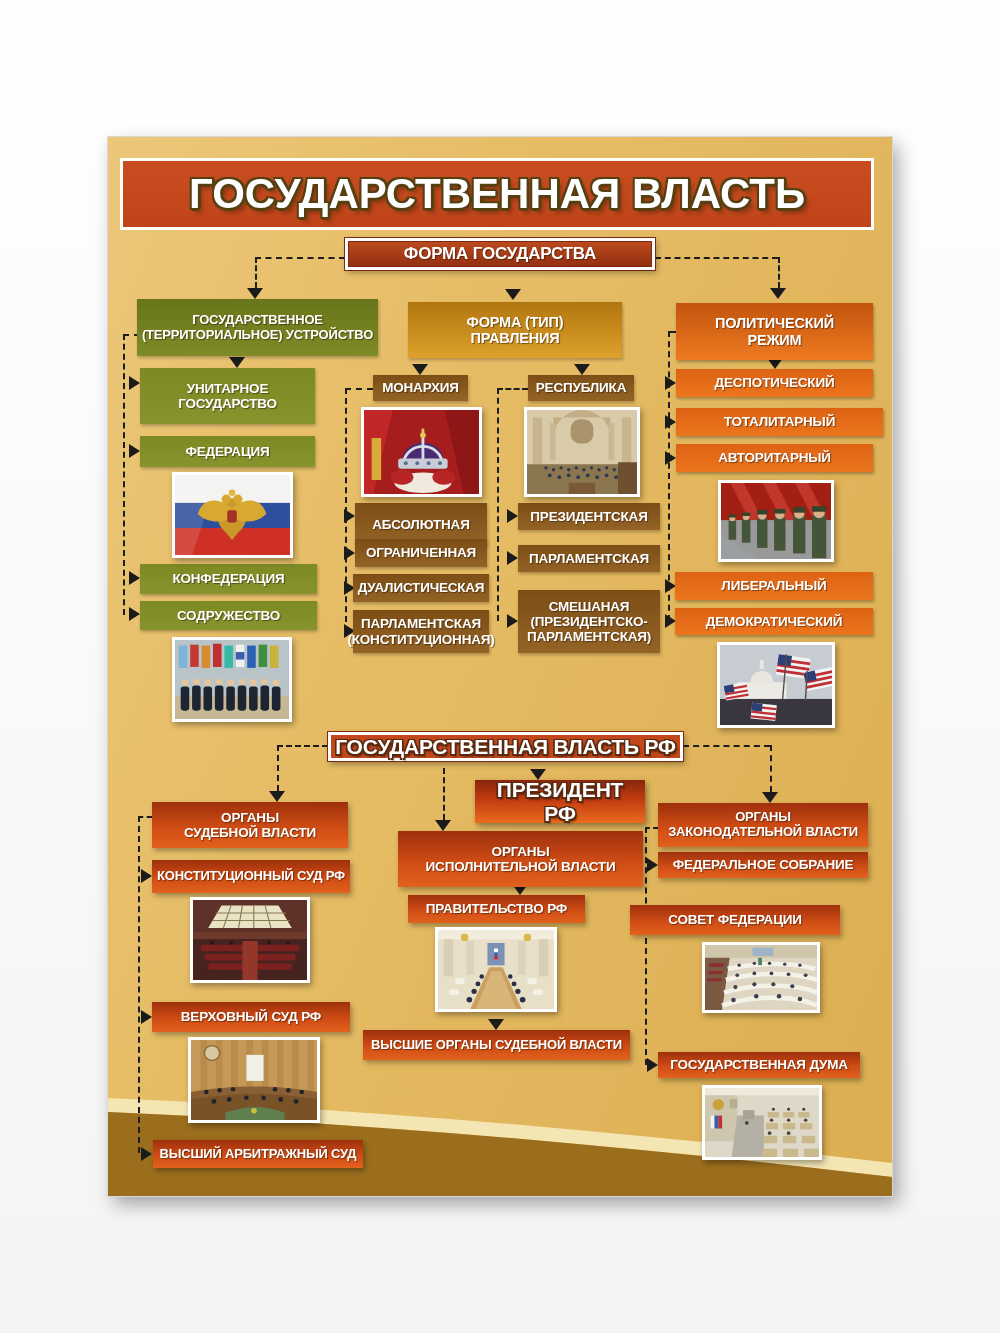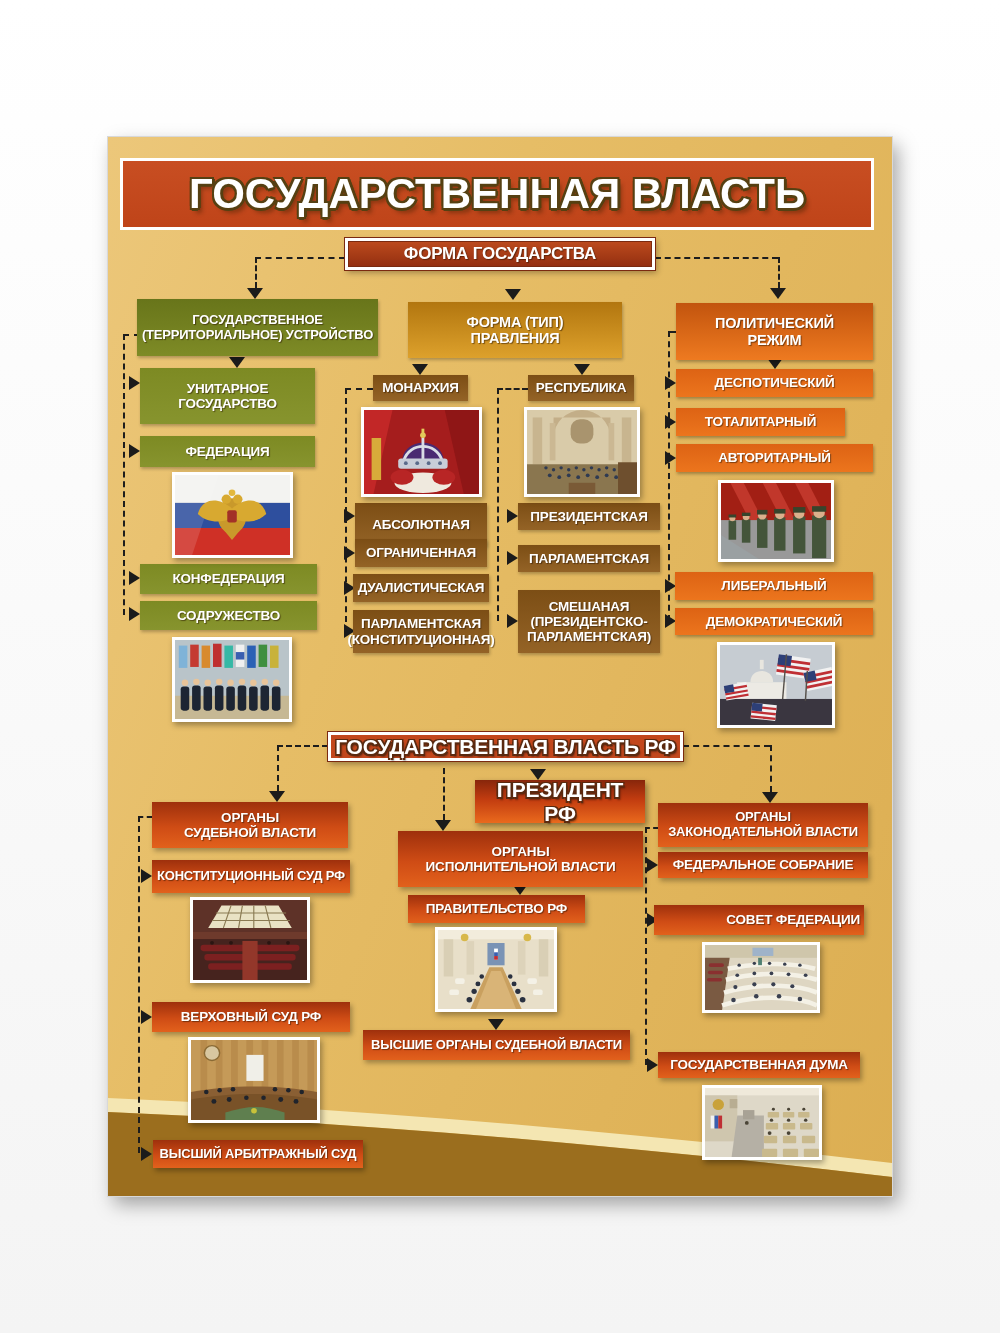--- a/index.html
+++ b/index.html
@@ -172,21 +172,21 @@
 ПАРЛАМЕНТСКАЯ)</span>
       </div>
 
   <div class="box orange-h" style="left:568px;top:166px;width:197px;height:57px;">
         <span>ПОЛИТИЧЕСКИЙ
 РЕЖИМ</span>
       </div>
   <div class="box orange" style="left:568px;top:232px;width:197px;height:28px;">
         <span>ДЕСПОТИЧЕСКИЙ</span>
       </div>
-  <div class="box orange" style="left:568px;top:271px;width:169px;height:28px;">
+  <div class="box orange" style="left:568px;top:271px;width:207px;height:28px;">
         <span>ТОТАЛИТАРНЫЙ</span>
       </div>
   <div class="box orange" style="left:568px;top:307px;width:197px;height:28px;">
         <span>АВТОРИТАРНЫЙ</span>
       </div>
   <div class="box orange" style="left:567px;top:435px;width:198px;height:28px;">
         <span>ЛИБЕРАЛЬНЫЙ</span>
       </div>
   <div class="box orange" style="left:567px;top:471px;width:198px;height:27px;">
         <span>ДЕМОКРАТИЧЕСКИЙ</span>
@@ -224,21 +224,21 @@
         <span>ВЫСШИЕ ОРГАНЫ СУДЕБНОЙ ВЛАСТИ</span>
       </div>
 
   <div class="box redg" style="left:550px;top:666px;width:210px;height:44px;font-size:13px;">
         <span>ОРГАНЫ
 ЗАКОНОДАТЕЛЬНОЙ ВЛАСТИ</span>
       </div>
   <div class="box redg" style="left:550px;top:715px;width:210px;height:26px;">
         <span>ФЕДЕРАЛЬНОЕ СОБРАНИЕ</span>
       </div>
-  <div class="box redg" style="left:546px;top:768px;width:210px;height:30px;justify-content:flex-end;">
+  <div class="box redg" style="left:522px;top:768px;width:210px;height:30px;">
         <span>СОВЕТ ФЕДЕРАЦИИ</span>
       </div>
   <div class="box redg" style="left:550px;top:915px;width:202px;height:26px;">
         <span>ГОСУДАРСТВЕННАЯ ДУМА</span>
       </div>
 
   <div class="photo" style="left:64px;top:335px;width:121px;height:86px;">
     <svg viewBox="0 0 121 86" preserveAspectRatio="none">
       <rect x="0" y="0" width="121" height="30" fill="#f3f3f1"></rect>
       <rect x="0" y="30" width="121" height="27" fill="#2e4f9e"></rect>

